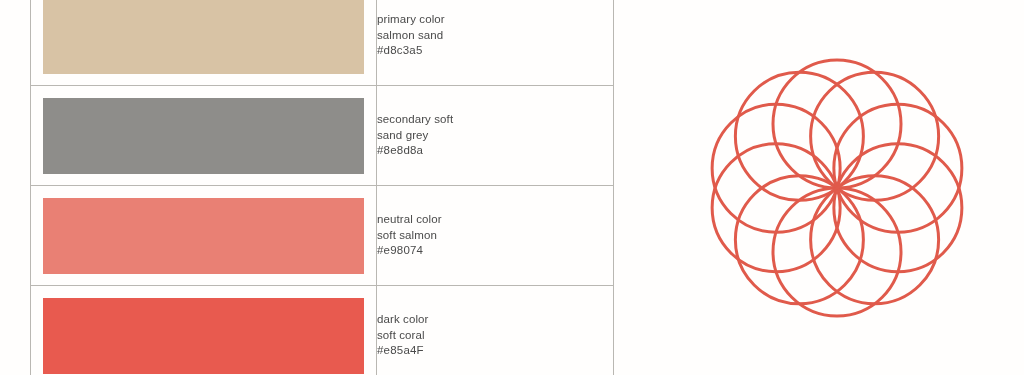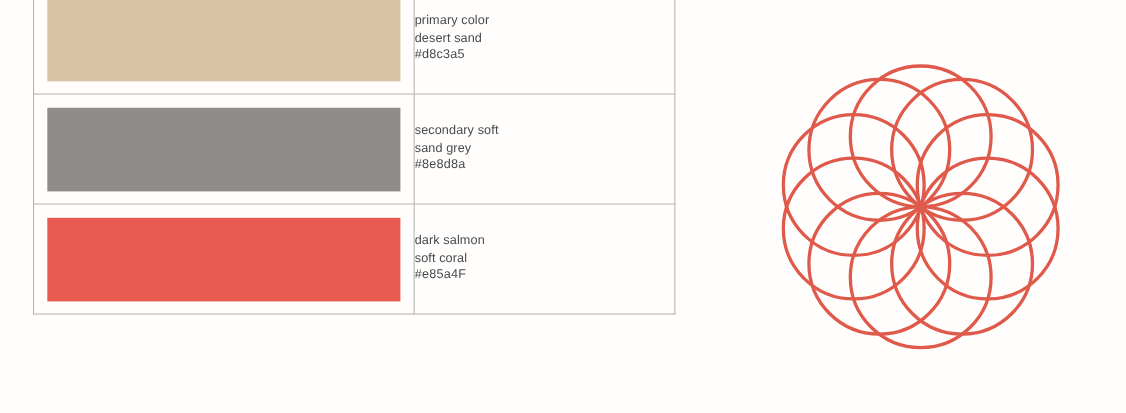--- a/index.html
+++ b/index.html
@@ -88,43 +88,53 @@
 
   <table id="palette-table">
     <tbody>
 
       <tr>
         <td class="swatch-cell">
           <div class="swatch" style="background-color: rgb(216, 195, 165);"></div>
         </td>
         <td class="info-cell">
           <div class="info-line">primary color</div>
-          <div class="info-line">desert sand</div>
+          <div class="info-line">salmon sand</div>
           <div class="info-line hex">#d8c3a5</div>
         </td>
       </tr>
 
       <tr>
         <td class="swatch-cell">
           <div class="swatch" style="background-color: rgb(142, 141, 138);"></div>
         </td>
         <td class="info-cell">
           <div class="info-line">secondary soft</div>
           <div class="info-line">sand grey</div>
           <div class="info-line hex">#8e8d8a</div>
         </td>
       </tr>
 
+      <tr>
+        <td class="swatch-cell">
+          <div class="swatch" style="background-color: rgb(233, 128, 116);"></div>
+        </td>
+        <td class="info-cell">
+          <div class="info-line">neutral color</div>
+          <div class="info-line">soft salmon</div>
+          <div class="info-line hex">#e98074</div>
+        </td>
+      </tr>
 
       <tr>
         <td class="swatch-cell">
           <div class="swatch" style="background-color: rgb(232, 90, 79);"></div>
         </td>
         <td class="info-cell">
-          <div class="info-line">dark salmon</div>
+          <div class="info-line">dark color</div>
           <div class="info-line">soft coral</div>
           <div class="info-line hex">#e85a4F</div>
         </td>
       </tr>
 
     </tbody>
   </table>
 
   <div id="rose-figure">
     <svg viewBox="0 0 275 280" xmlns="http://www.w3.org/2000/svg">

